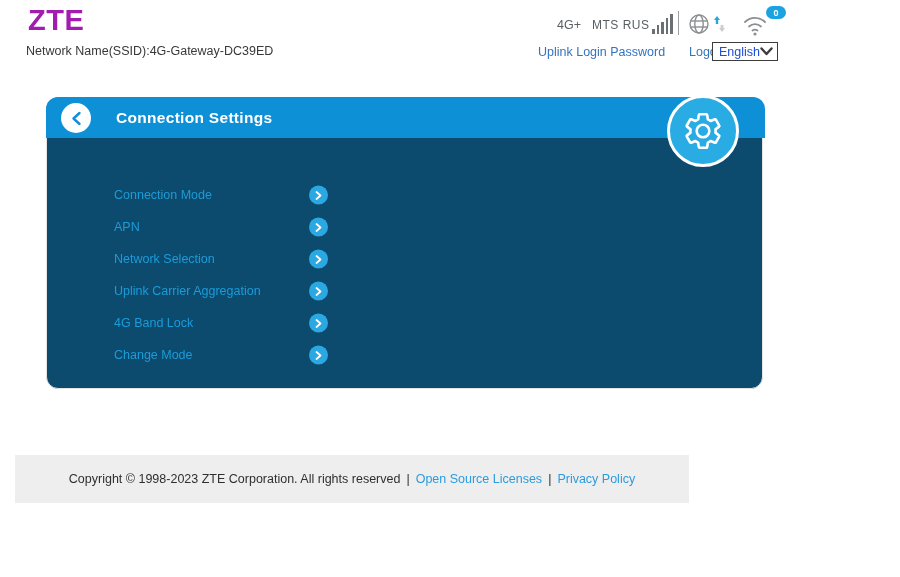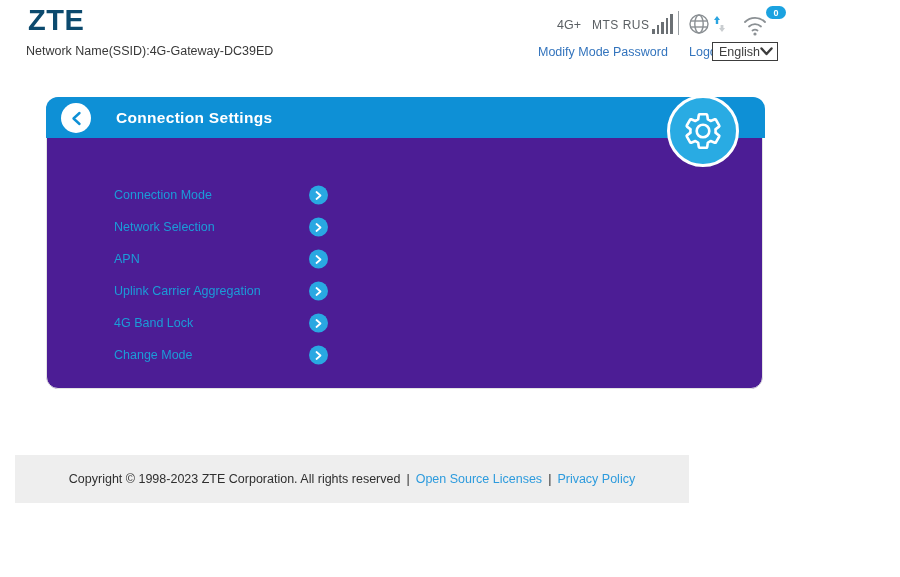--- a/index.html
+++ b/index.html
@@ -2,21 +2,21 @@
 <html><head>
 <meta charset="utf-8">
 <style>
   * { margin:0; padding:0; box-sizing:border-box; }
   html,body { width:900px; height:577px; background:#ffffff; overflow:hidden;
               font-family:"Liberation Sans", sans-serif; }
   .stage { position:relative; width:900px; height:577px; background:#fff; }
 
   
   .logo { position:absolute; left:28px; top:4px; font-size:29px; font-weight:bold;
-          color:#0c4a6e; letter-spacing:0.5px; }
+          color:#a21caf; letter-spacing:0.5px; }
   .ssid { position:absolute; left:26px; top:44px; font-size:12.5px; color:#383838; }
 
   .nettype { position:absolute; left:557px; top:18px; font-size:12.5px; color:#5a5f63; }
   .carrier { position:absolute; left:592px; top:18px; font-size:12px; color:#5a5f63; letter-spacing:0.5px; }
 
   .sigbars { position:absolute; left:652px; top:13px; width:22px; height:21px;
              display:flex; align-items:flex-end; gap:2px; }
   .sigbars i { display:block; width:2.5px; background:#6b7074; }
 
   .vdivider { position:absolute; left:678px; top:11px; width:1px; height:24px; background:#9aa0a4; }
@@ -28,25 +28,25 @@
                 font-weight:bold; display:flex; align-items:center; justify-content:center;
                 padding:0 5px; }
 
   .acct-link { position:absolute; top:45px; font-size:12.5px; color:#3374bd; cursor:pointer; }
   .link-modify { left:538px; }
   .link-logout { left:665px;margin-left:24px; }
 
   .lang-select { position:absolute; left:712px; top:42px; width:66px; height:19px;
                  border:1px solid #3c3c3c; background:#fff; display:flex;
                  align-items:center; justify-content:space-between; padding:0 4px 0 6px;
-                 font-size:12.5px; color:#404040; cursor:pointer; }
+                 font-size:12.5px; color:#1d4ed8; cursor:pointer; }
 
   
   .card { position:absolute; left:46px; top:97px; width:717px; height:292px;
-          background:#4c1d95; border:1px solid #e3e3e3; border-radius:12px; }
+          background:#0c4a6e; border:1px solid #e3e3e3; border-radius:12px; }
   .card-header { position:absolute; left:-1px; top:-1px; width:719px; height:41px;
                  background:#0e90d6; border-radius:12px 12px 0 0; }
   .back-btn { position:absolute; left:14px; top:5px; width:30px; height:30px;
               background:#fff; border-radius:50%; display:flex; align-items:center;
               justify-content:center; cursor:pointer; }
   .panel-title { position:absolute; left:69px; top:11px; font-size:15.5px; font-weight:bold;
                  color:#ffffff; letter-spacing:0.3px; }
   .gear-btn { position:absolute; left:620px; top:-3px; width:72px; height:72px;
               background:#29abe3; border:3px solid #ffffff; border-radius:50%;
               display:flex; align-items:center; justify-content:center; cursor:pointer; }
@@ -110,21 +110,21 @@
       <g stroke="#8b9094" stroke-width="1.8" fill="none" stroke-linecap="round">
         <path d="M3 10 A 14 14 0 0 1 23 10"></path>
         <path d="M7 14.5 A 9 9 0 0 1 19 14.5"></path>
         <path d="M10.5 18.5 A 4.5 4.5 0 0 1 15.5 18.5"></path>
       </g>
       <circle cx="13" cy="22" r="1.6" fill="#8b9094"></circle>
     </svg>
     <div class="wifi-badge">0</div>
   </div>
 
-  <div class="acct-link link-modify">Modify Mode Password</div>
+  <div class="acct-link link-modify">Uplink Login Password</div>
   <div class="acct-link link-logout">Logout</div>
 
   <div class="lang-select">
     <span>English</span>
     <svg width="13" height="9" viewBox="0 0 13 9">
       <polyline points="1.5,1.5 6.5,7 11.5,1.5" fill="none" stroke="#3c3c3c" stroke-width="2.4" stroke-linecap="round" stroke-linejoin="round"></polyline>
     </svg>
   </div>
 
   <div class="card">
@@ -147,29 +147,29 @@
     <div class="menu">
       <div class="menu-row">
         <span class="menu-label">Connection Mode</span>
         <span class="row-chevron">
           <svg width="7" height="10" viewBox="0 0 7 10">
             <polyline points="1.5,1.5 5.5,5 1.5,8.5" fill="none" stroke="#fff" stroke-width="1.8" stroke-linecap="round" stroke-linejoin="round"></polyline>
             </svg>
         </span>
       </div>
       <div class="menu-row">
+        <span class="menu-label">APN</span>
+        <span class="row-chevron">
+          <svg width="7" height="10" viewBox="0 0 7 10">
+            <polyline points="1.5,1.5 5.5,5 1.5,8.5" fill="none" stroke="#fff" stroke-width="1.8" stroke-linecap="round" stroke-linejoin="round"></polyline>
+            </svg>
+        </span>
+      </div>
+      <div class="menu-row">
         <span class="menu-label">Network Selection</span>
-        <span class="row-chevron">
-          <svg width="7" height="10" viewBox="0 0 7 10">
-            <polyline points="1.5,1.5 5.5,5 1.5,8.5" fill="none" stroke="#fff" stroke-width="1.8" stroke-linecap="round" stroke-linejoin="round"></polyline>
-            </svg>
-        </span>
-      </div>
-      <div class="menu-row">
-        <span class="menu-label">APN</span>
         <span class="row-chevron">
           <svg width="7" height="10" viewBox="0 0 7 10">
             <polyline points="1.5,1.5 5.5,5 1.5,8.5" fill="none" stroke="#fff" stroke-width="1.8" stroke-linecap="round" stroke-linejoin="round"></polyline>
             </svg>
         </span>
       </div>
       <div class="menu-row">
         <span class="menu-label">Uplink Carrier Aggregation</span>
         <span class="row-chevron">
           <svg width="7" height="10" viewBox="0 0 7 10">

